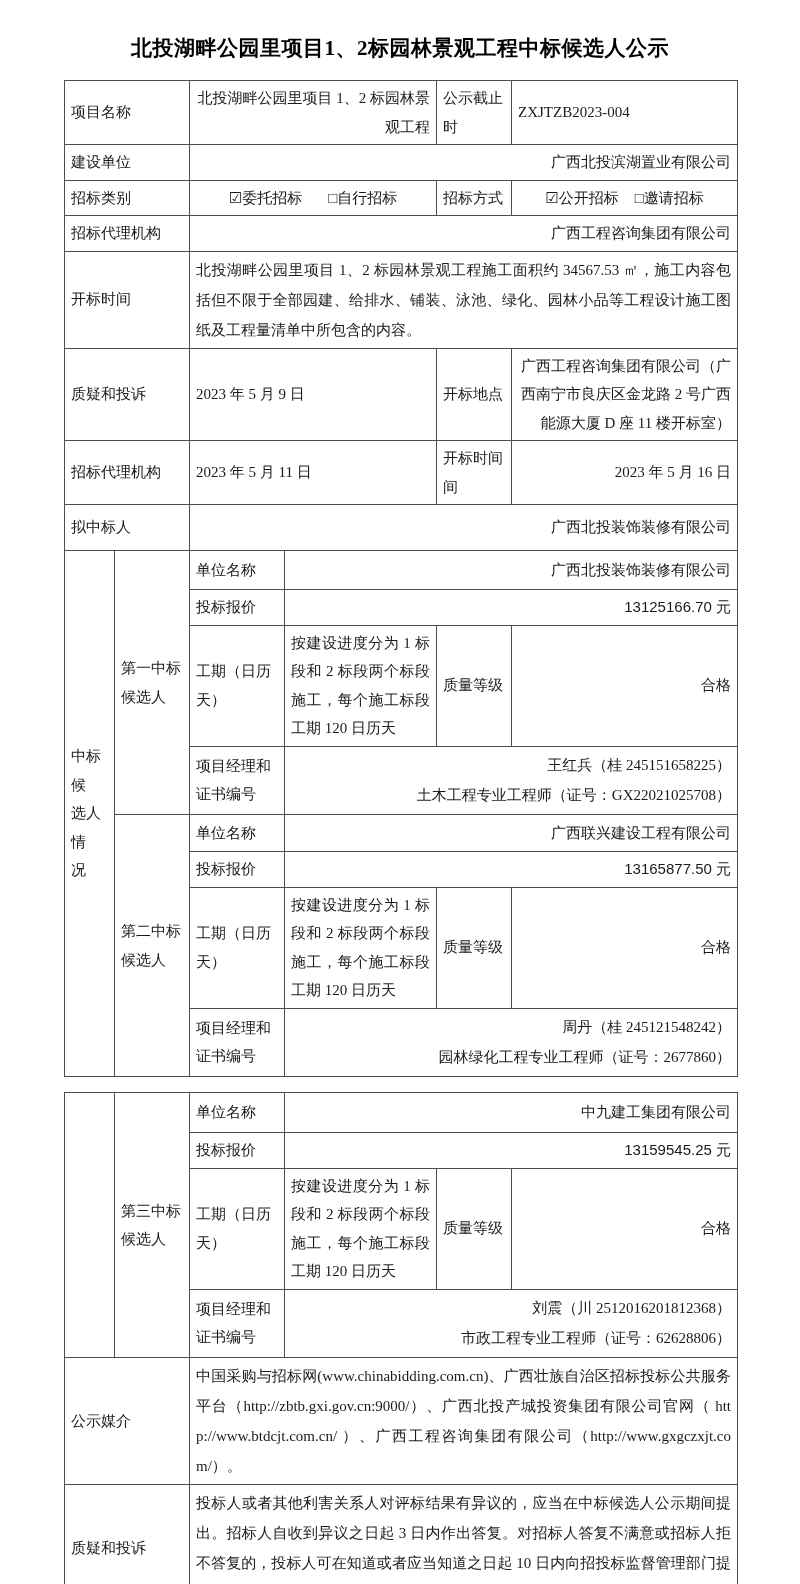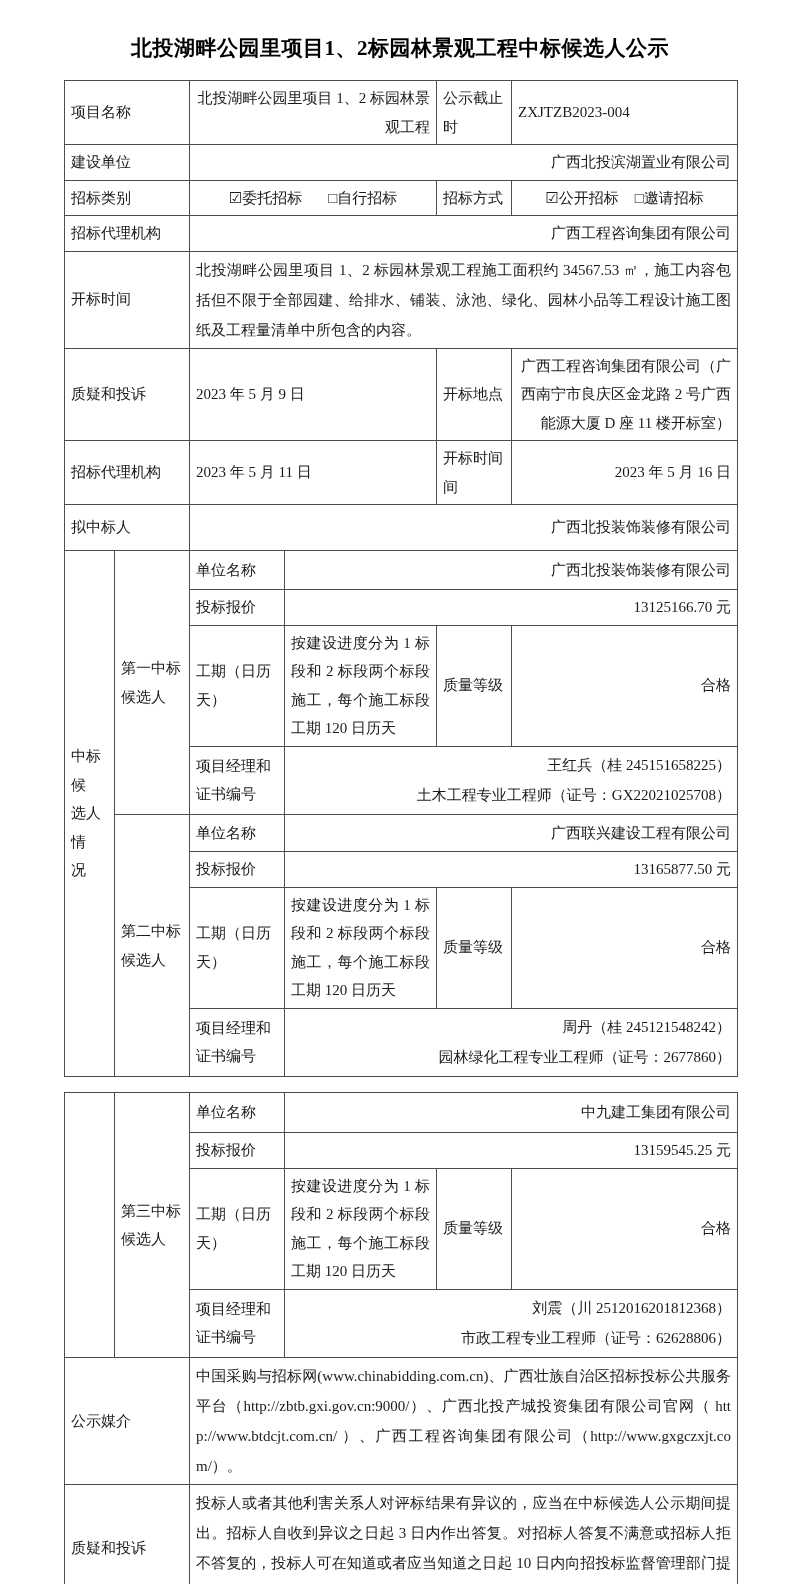--- a/index.html
+++ b/index.html
@@ -24,21 +24,21 @@
   .gap { height:15px; }
   .lbl { text-align:left; padding:3px 4px; }
   .val { text-align:right; padding-left:9px; }
   .center { text-align:left; }
   .justify { text-align:justify; }
   .preline { white-space:pre-line; }
   .lh-tight { line-height:1.5; }
   .lh-med { line-height:1.8; }
   .checkpair { display:flex; justify-content:center; gap:26px; white-space:nowrap; }
   .indent { padding-left:30px; }
-  .price { font-family:Liberation Serif, serif; }
+  .price { font-family:Liberation Sans, sans-serif; }
 </style>
 </head>
 <body>
 
 <div class="doc-title">北投湖畔公园里项目1、2标园林景观工程中标候选人公示</div>
 
 <table class="sheet">
   <colgroup>
     <col style="width:50px">
       <col style="width:75px">

